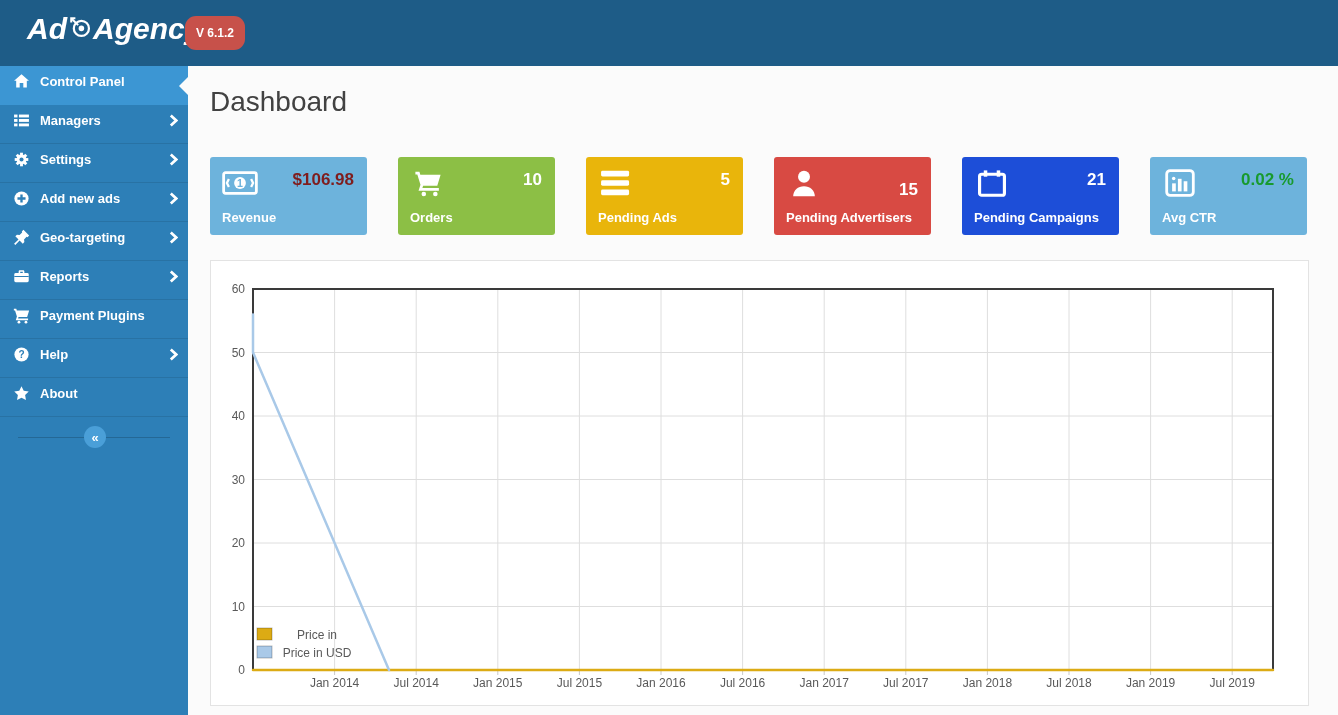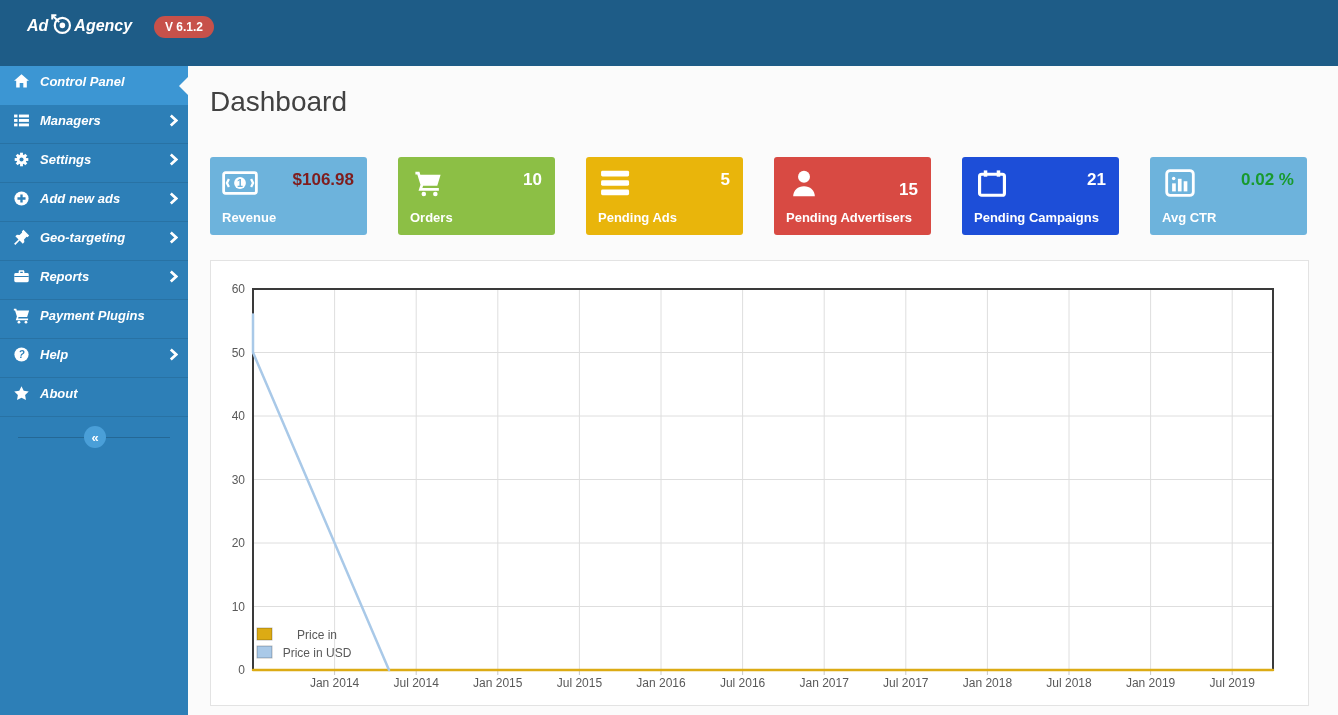--- a/index.html
+++ b/index.html
@@ -3,31 +3,31 @@
 <meta charset="utf-8">
 <style>
   * { margin:0; padding:0; box-sizing:border-box; }
   html,body { width:1338px; height:715px; overflow:hidden;
               font-family:"Liberation Sans", sans-serif; background:#fbfbfb; }
 
   
   .header { position:absolute; left:0; top:0; width:1338px; height:66px;
             background:#1e5c87; z-index:5; }
   .logo { position:absolute; left:27px; top:12px; display:flex; align-items:center;
-          color:#fff; font-size:16px; font-weight:bold; font-style:italic; cursor:pointer; }
+          color:#fff; font-size:30px; font-weight:bold; font-style:italic; cursor:pointer; }
   .logo .tgt { margin:0 1px; }
-  .badge { position:absolute; left:154px; top:16px; background:#c7514a; color:#fff;
-           font-size:12px; font-weight:bold; padding:4px 11px; border-radius:11px; }
+  .badge { position:absolute; left:185px; top:16px; background:#c7514a; color:#fff;
+           font-size:12px; font-weight:bold; padding:10px 11px; border-radius:11px; }
 
   
   .sidebar { position:absolute; left:0; top:66px; width:188px; height:649px;
              background:#2d7fb7; }
   .nav-item { position:relative; height:39px; display:flex; align-items:center;
               padding:0 10px 8px 13px; color:#fff; font-size:13px; font-weight:bold;
-              border-bottom:1px solid rgba(0,0,0,0.10); cursor:pointer;font-style:italic; }
+              border-bottom:1px solid rgba(0,0,0,0.10); cursor:pointer; }
   .nav-item .nicon { width:17px; height:17px; margin-right:10px; flex:0 0 17px; }
   .nav-item .nicon svg { width:100%; height:100%; display:block; }
   .nav-item .chev { margin-left:auto; width:9px; height:13px; }
   .nav-item .chev svg { width:9px; height:13px; display:block; }
   .nav-item.active { background:#3c96d3; border-bottom:none; }
   .nav-item.active::after { content:""; position:absolute; right:0; top:50%;
       margin-top:-9px; border-top:9px solid transparent; border-bottom:9px solid transparent;
       border-right:9px solid #fbfbfb; }
   .collapse-row { position:absolute; left:0; top:371px; width:188px; height:1px; }
   .collapse-line { position:absolute; left:18px; right:18px; top:0; height:1px;

